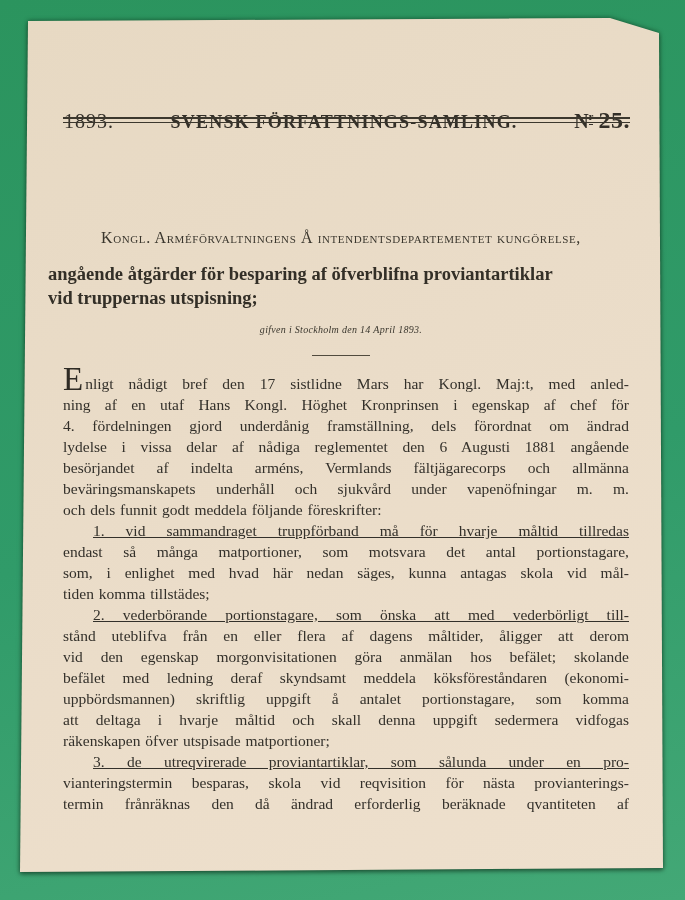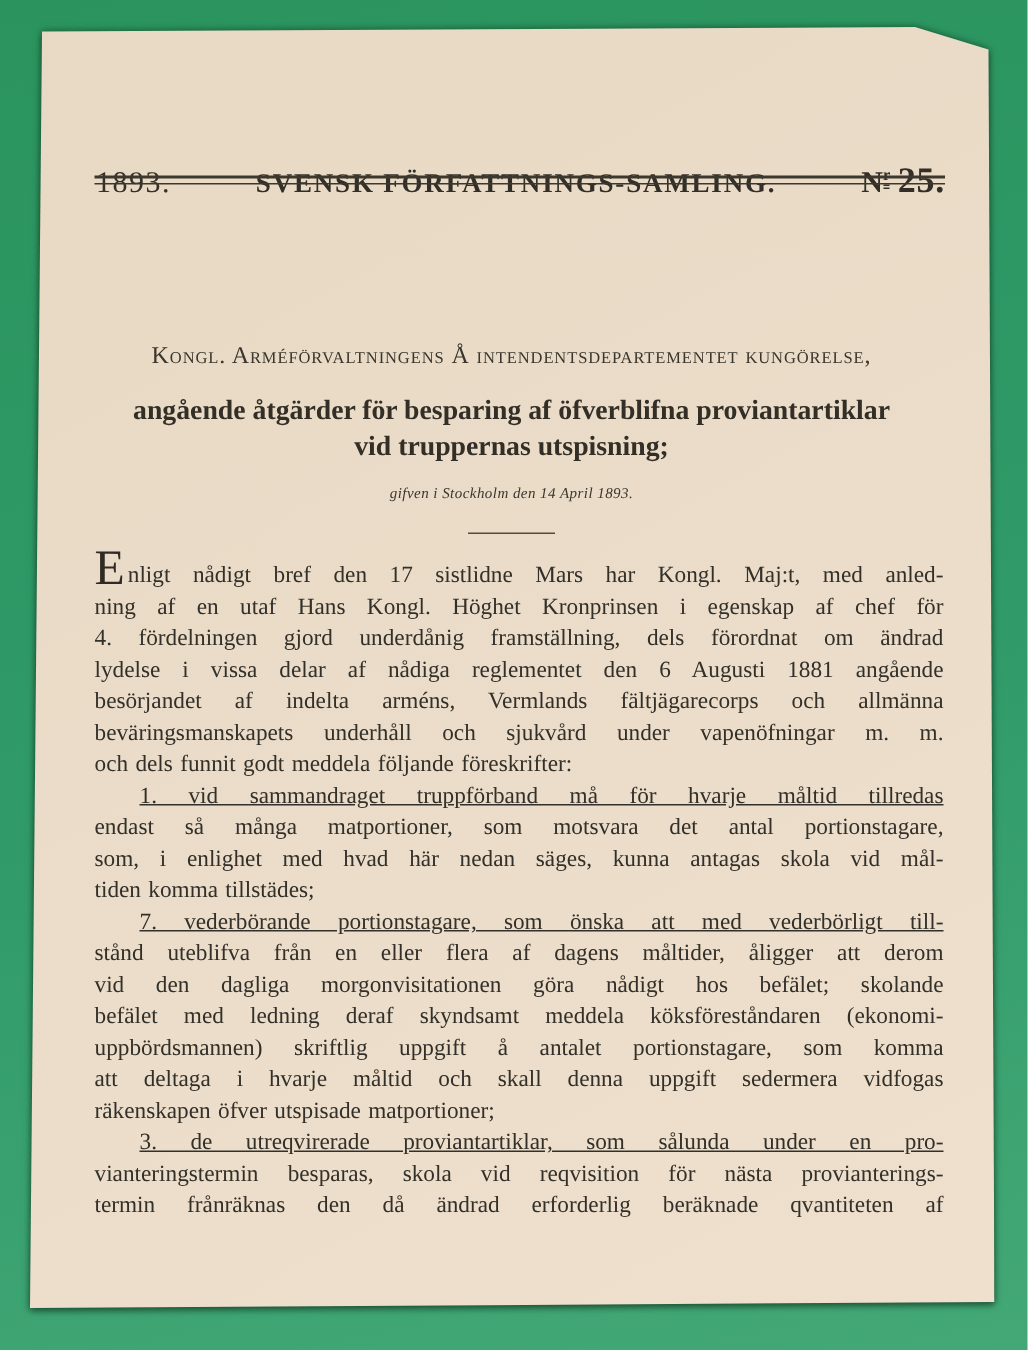--- a/index.html
+++ b/index.html
@@ -34,21 +34,21 @@
     position: absolute; left: 45px; top: 100px; width: 567px; height: 3px;
     border-top: 2px solid #3c382e; border-bottom: 1px solid #3c382e;
   }
   .authority {
     position: absolute; left: 0; top: 212px; width: 100%;
     text-align: center; font-variant: small-caps;
     font-size: 16px; letter-spacing: 0.6px; color: #3a362d;
   }
   .subject {
     position: absolute; left: 30px; top: 245px; width: 586px;
-    text-align: center; font-weight: bold; font-size: 18.5px; line-height: 24px;
+    font-weight: bold; font-size: 18.5px; line-height: 24px;
     color: #332f27;
   }
   .subject div { white-space: nowrap; }
   .dateline {
     position: absolute; left: 0; top: 307px; width: 100%;
     text-align: center; font-style: italic; font-size: 10px; color: #3b372e;
     letter-spacing: 0.3px;
   }
   .divider {
     position: absolute; left: 50%; top: 338px; width: 58px; margin-left: -29px;
@@ -108,23 +108,23 @@
       <div class="para">
         <div class="lines indent">
             <div>1.  vid sammandraget truppförband må för hvarje måltid tillredas</div>
             <div>endast så många matportioner, som motsvara det antal portionstagare,</div>
             <div>som, i enlighet med hvad här nedan säges, kunna antagas skola vid mål-</div>
             <div>tiden komma tillstädes;</div>
           </div>
       </div>
       <div class="para">
         <div class="lines indent">
-            <div>7.  vederbörande portionstagare, som önska att med vederbörligt till-</div>
+            <div>2.  vederbörande portionstagare, som önska att med vederbörligt till-</div>
             <div>stånd uteblifva från en eller flera af dagens måltider, åligger att derom</div>
-            <div>vid den dagliga morgonvisitationen göra nådigt hos befälet; skolande</div>
+            <div>vid den egenskap morgonvisitationen göra anmälan hos befälet; skolande</div>
             <div>befälet med ledning deraf skyndsamt meddela köksföreståndaren (ekonomi-</div>
             <div>uppbördsmannen) skriftlig uppgift å antalet portionstagare, som komma</div>
             <div>att deltaga i hvarje måltid och skall denna uppgift sedermera vidfogas</div>
             <div>räkenskapen öfver utspisade matportioner;</div>
           </div>
       </div>
       <div class="para">
         <div class="lines indent cont">
             <div>3.  de utreqvirerade proviantartiklar, som sålunda under en pro-</div>
             <div>vianteringstermin besparas, skola vid reqvisition för nästa provianterings-</div>

